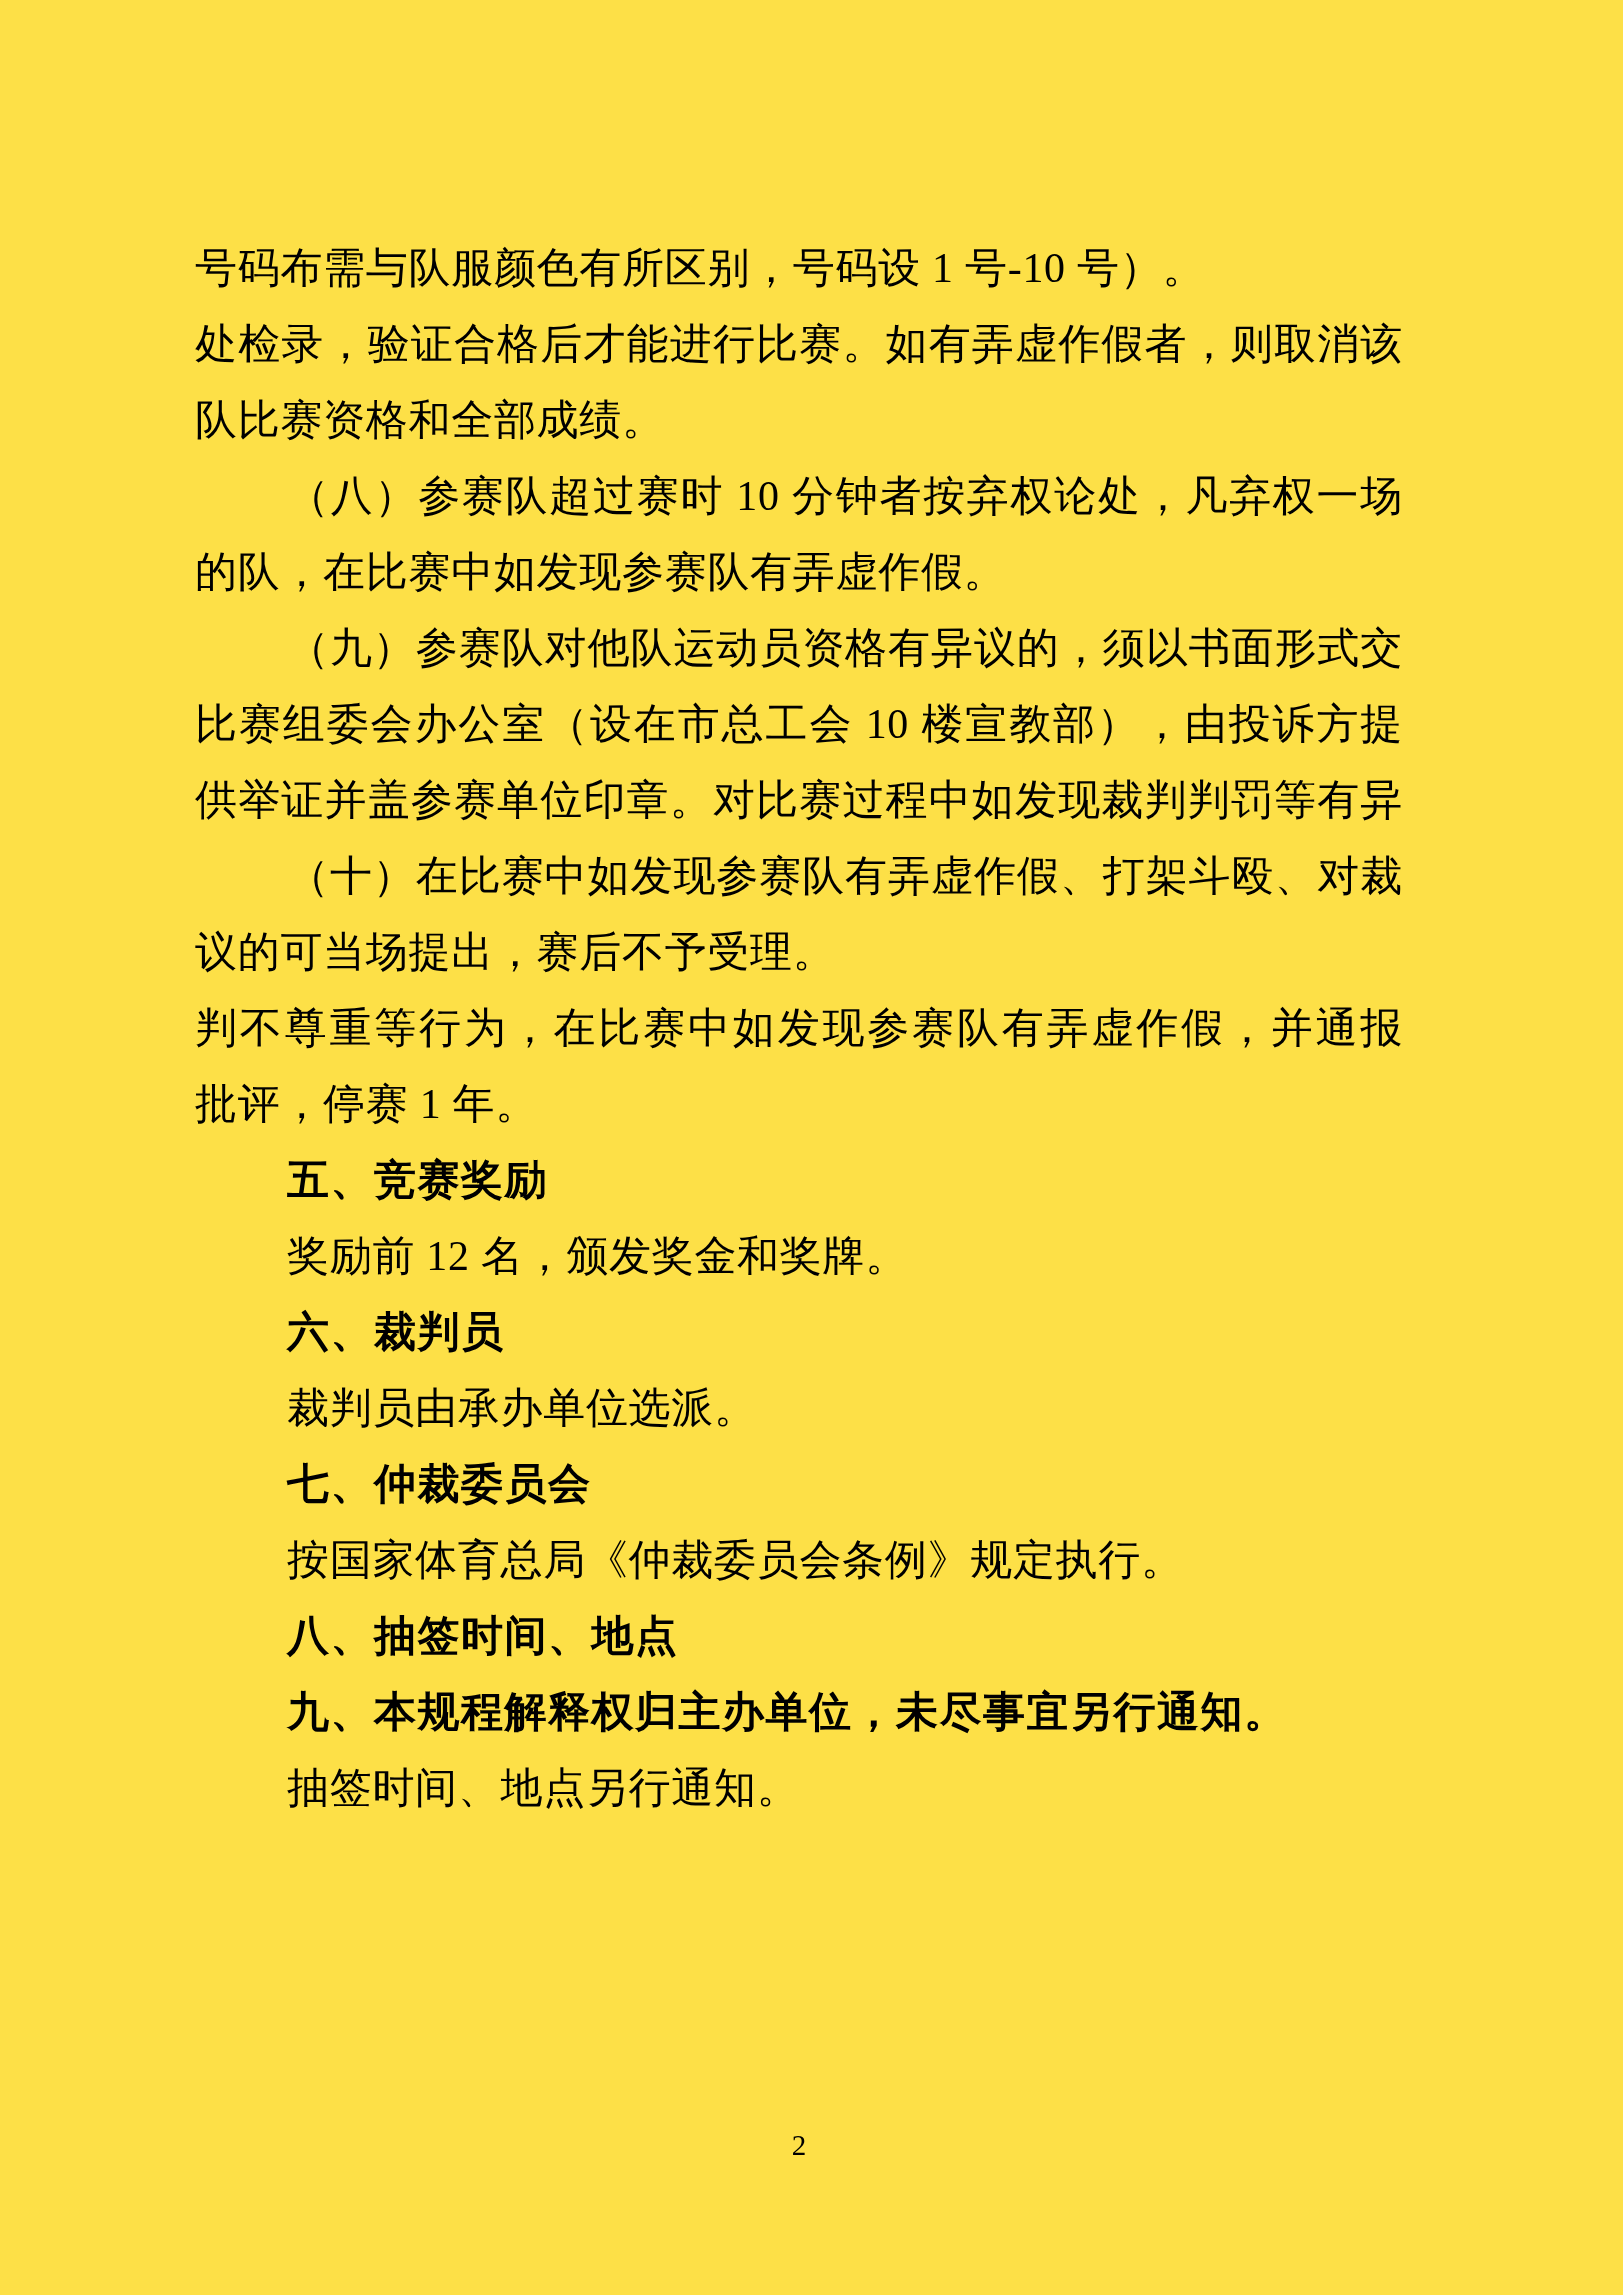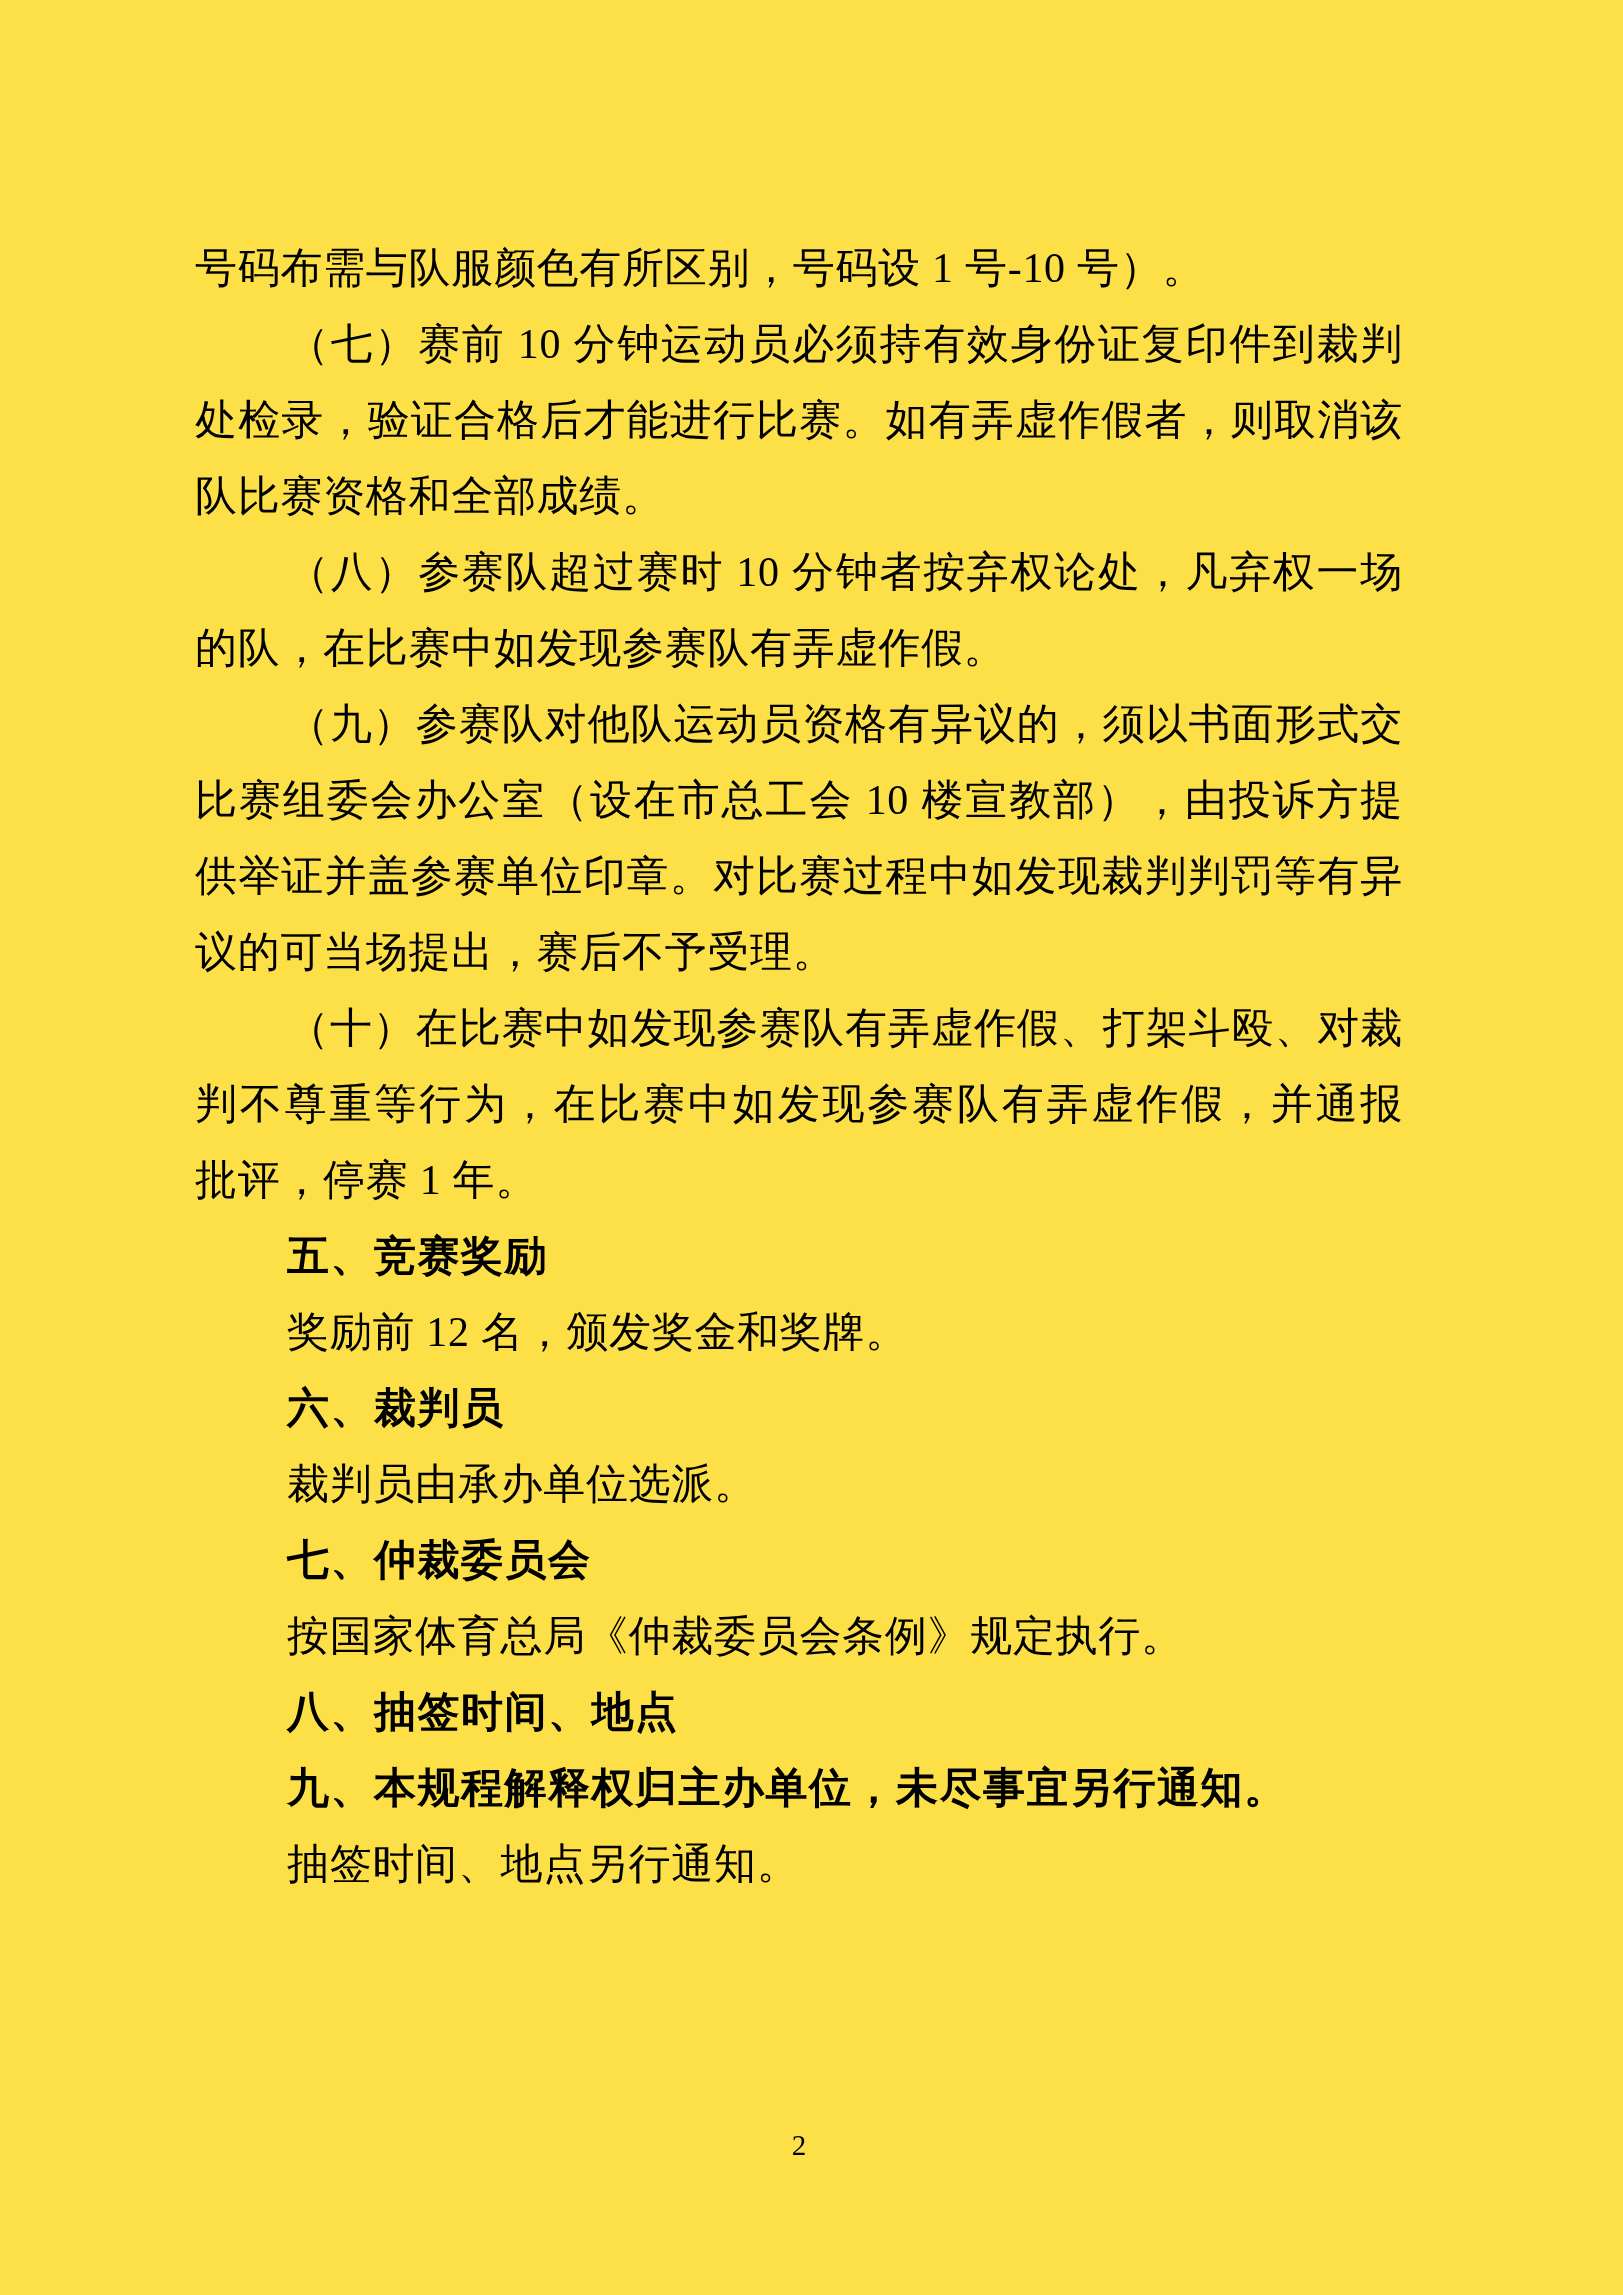--- a/index.html
+++ b/index.html
@@ -61,30 +61,29 @@
     color: #000000;
     font-family: "Liberation Serif", "DejaVu Serif", serif;
   }
 </style>
 </head>
 <body>
 
 <div class="page">
   <main class="content">
     <p class="line">号码布需与队服颜色有所区别，号码设 1 号-10 号）。</p>
-    <p class="line indent justify">（七）赛前 10 分钟运动员必须持有效身份证复印件到裁判</p>
     <p class="line justify">处检录，验证合格后才能进行比赛。如有弄虚作假者，则取消该</p>
     <p class="line">队比赛资格和全部成绩。</p>
     <p class="line indent justify">（八）参赛队超过赛时 10 分钟者按弃权论处，凡弃权一场</p>
     <p class="line">的队，在比赛中如发现参赛队有弄虚作假。</p>
     <p class="line indent justify">（九）参赛队对他队运动员资格有异议的，须以书面形式交</p>
     <p class="line justify">比赛组委会办公室（设在市总工会 10 楼宣教部），由投诉方提</p>
     <p class="line justify">供举证并盖参赛单位印章。对比赛过程中如发现裁判判罚等有异</p>
+    <p class="line indent justify">（十）在比赛中如发现参赛队有弄虚作假、打架斗殴、对裁</p>
     <p class="line">议的可当场提出，赛后不予受理。</p>
-    <p class="line indent justify">（十）在比赛中如发现参赛队有弄虚作假、打架斗殴、对裁</p>
     <p class="line justify">判不尊重等行为，在比赛中如发现参赛队有弄虚作假，并通报</p>
     <p class="line">批评，停赛 1 年。</p>
     <p class="line indent heading">五、竞赛奖励</p>
     <p class="line indent">奖励前 12 名，颁发奖金和奖牌。</p>
     <p class="line indent heading">六、裁判员</p>
     <p class="line indent">裁判员由承办单位选派。</p>
     <p class="line indent heading">七、仲裁委员会</p>
     <p class="line indent">按国家体育总局《仲裁委员会条例》规定执行。</p>
     <p class="line indent heading">八、抽签时间、地点</p>
     <p class="line indent heading">九、本规程解释权归主办单位，未尽事宜另行通知。</p>

